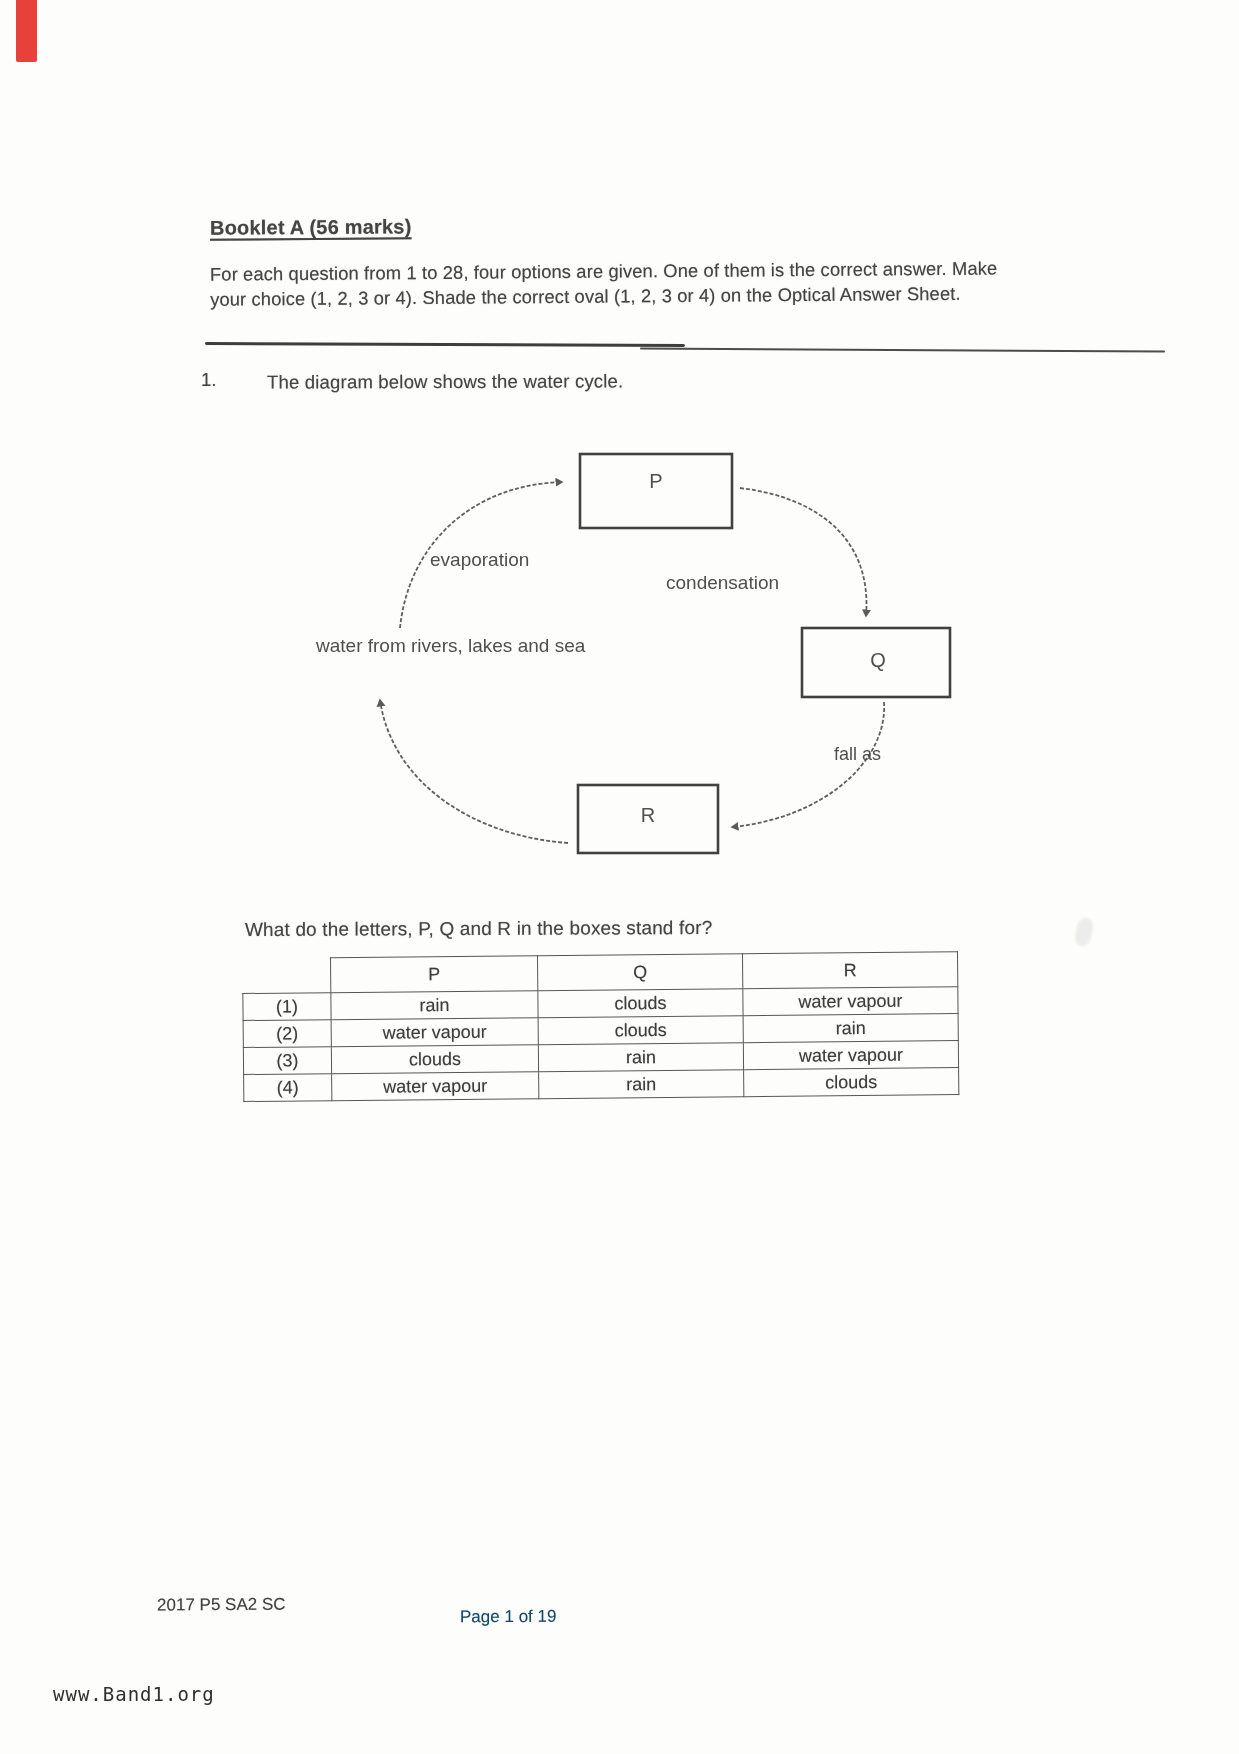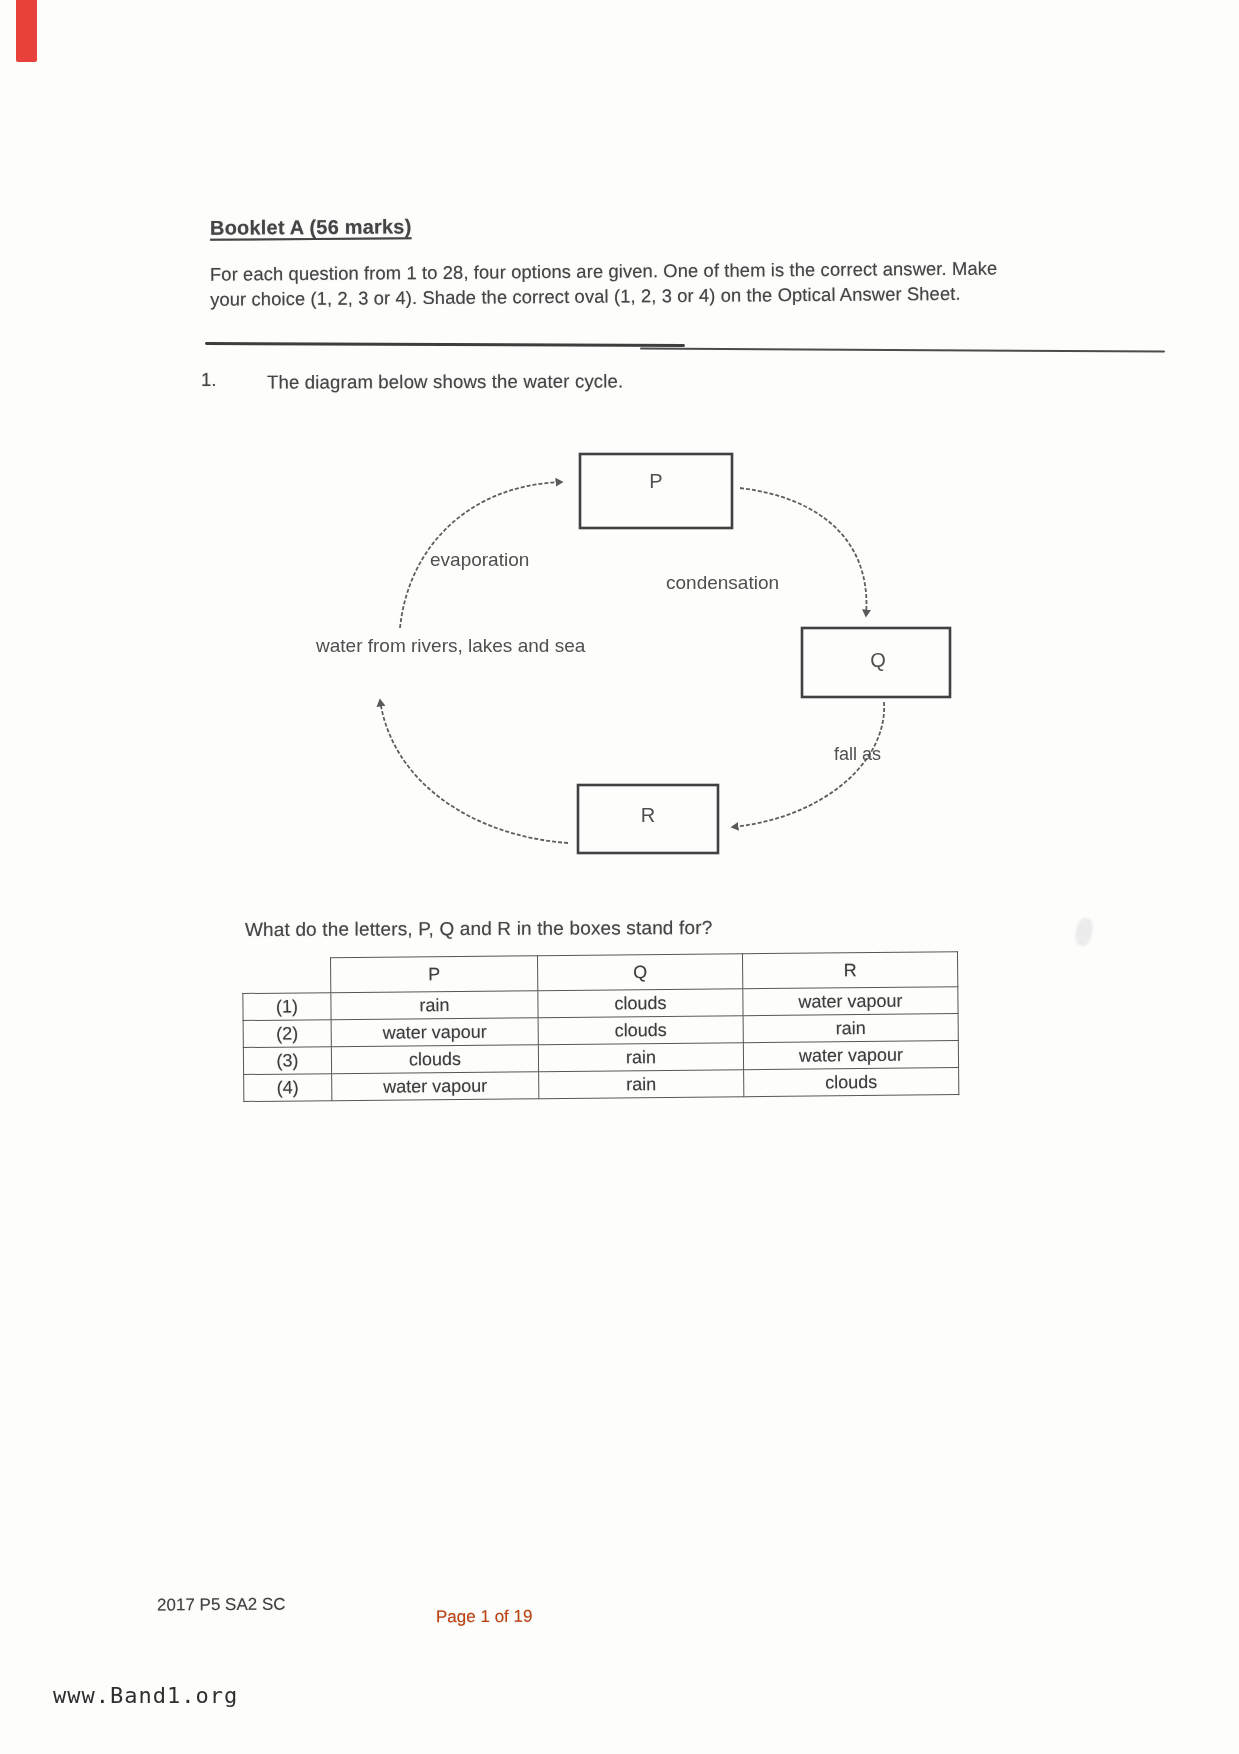--- a/index.html
+++ b/index.html
@@ -29,22 +29,22 @@
   table.opts{border-collapse:collapse;table-layout:fixed;background:transparent;}
   table.opts td, table.opts th{
     border:1.6px solid #565656;font-size:18px;font-weight:normal;
     text-align:center;vertical-align:middle;padding:0;color:#3d3d3d;
     text-shadow:0 0 1px rgba(90,90,90,.5);
   }
   table.opts th.corner{border:none;background:transparent;}
   .col-opt{width:88px;} .col-p{width:207px;} .col-q{width:205px;} .col-r{width:215px;}
   .hdr-row{height:35px;} .data-row{height:27px;}
   .footer-left{left:157px;top:1595px;font-size:17px;color:#404040;text-shadow:0 0 1px rgba(120,120,120,.5);transform:rotate(-.4deg);}
-  .footer-center{left:436px;top:1607px;font-size:17px;color:#c2410c;text-shadow:0 0 1px rgba(120,120,120,.5);transform:rotate(-.3deg);}
-  .watermark{left:53px;top:1683px;font-size:22px;font-family:"DejaVu Sans Mono", monospace;color:#2e2e2e;letter-spacing:1px;}
+  .footer-center{left:460px;top:1607px;font-size:17px;color:#0c4a6e;text-shadow:0 0 1px rgba(120,120,120,.5);transform:rotate(-.3deg);}
+  .watermark{left:53px;top:1683px;font-size:19px;font-family:"DejaVu Sans Mono", monospace;color:#2e2e2e;letter-spacing:1px;}
   .artifact{left:1076px;top:918px;width:16px;height:28px;background:#ececec;border-radius:40%;filter:blur(1px);transform:rotate(12deg);}
   svg text{font-family:"Liberation Sans", sans-serif;fill:#4f4f4f;}
 </style>
 </head>
 <body>
 
 <div class="page">
 
   <div class="abs corner-mark"></div>
 

